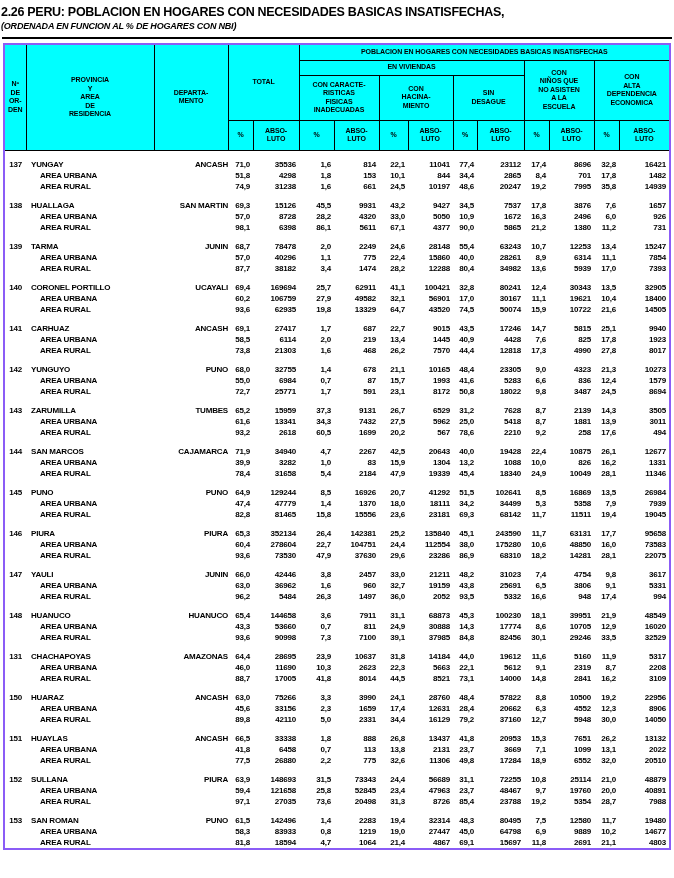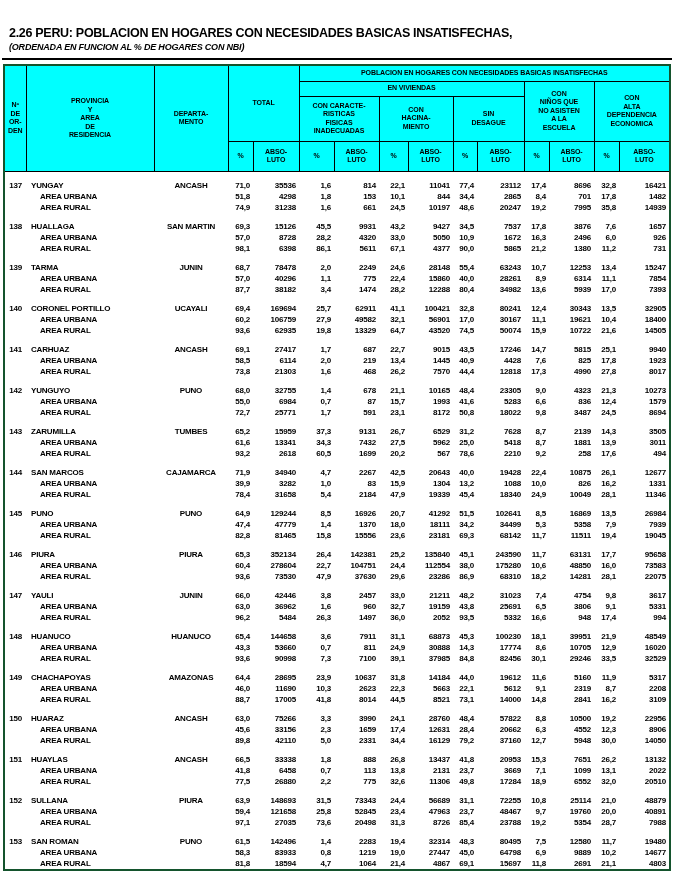--- a/index.html
+++ b/index.html
@@ -1,32 +1,32 @@
 <!DOCTYPE html>
 <html><head>
 <meta charset="utf-8">
 <style>
   html,body { margin:0; padding:0; background:#ffffff; }
   body { width:674px; height:878px; font-family:"Liberation Sans", sans-serif; font-weight:bold; color:#000; }
   .page { position:relative; width:674px; height:878px; overflow:hidden; }
-  .title-block { padding:4px 0 0 9px;margin-top:21px; }
+  .title-block { padding:4px 0 0 1px; }
   .t-main { font-size:12.5px; line-height:16px; letter-spacing:-0.3px; white-space:nowrap; }
   .t-sub  { font-size:9px;  line-height:13px; letter-spacing:-0.2px; white-space:nowrap;font-style:italic; }
   .rule { height:2px; background:#000; margin:4px 2px 4px 2px; }
-  table.nbi { border-collapse:collapse; table-layout:fixed; width:667px; margin-left:3px; border:2px solid #14532d; }
+  table.nbi { border-collapse:collapse; table-layout:fixed; width:667px; margin-left:3px; border:2px solid #8b5cf6; }
   thead th { background:#00ffff; border:1px solid #000; font-size:7px; line-height:8.5px; padding:1px 0;
              text-align:center; vertical-align:middle; font-weight:bold; letter-spacing:-0.1px; }
   thead tr.rA { height:16px; } thead tr.rB { height:15px; } thead tr.rC { height:45px; } thead tr.rD { height:30px; }
   tbody td { font-size:8px; line-height:11px; height:11px; padding:0; white-space:nowrap;
              border:none; letter-spacing:-0.2px; }
   tbody tr.gap td { height:8px; }
   td.c-num  { text-align:right; padding-right:4px; }
   td.c-name { text-align:left;  padding-left:5px; }
   td.c-name.indent { padding-left:14px; }
-  td.c-dept { text-align:center; }
+  td.c-dept { text-align:right; }
   td.c-val  { text-align:right; padding-right:3px; }
   .continua { text-align:right; font-size:11px; padding:2px 16px 0 0; letter-spacing:-0.2px; }
 </style>
 </head>
 <body>
 
 <div class="page">
 
   <div class="title-block">
     <div class="t-main">2.26  PERU: POBLACION EN HOGARES CON NECESIDADES BASICAS INSATISFECHAS,</div>
@@ -787,21 +787,21 @@
           <td class="c-val">82456</td>
           <td class="c-val">30,1</td>
           <td class="c-val">29246</td>
           <td class="c-val">33,5</td>
           <td class="c-val">32529</td>
         </tr>
         <tr class="gap">
           <td class="" colspan="15"></td>
         </tr>
         <tr>
-          <td class="c-num">149</td>
+          <td class="c-num">131</td>
           <td class="c-name">CHACHAPOYAS</td>
           <td class="c-dept">AMAZONAS</td>
           <td class="c-val">64,4</td>
           <td class="c-val">28695</td>
           <td class="c-val">23,9</td>
           <td class="c-val">10637</td>
           <td class="c-val">31,8</td>
           <td class="c-val">14184</td>
           <td class="c-val">44,0</td>
           <td class="c-val">19612</td>

